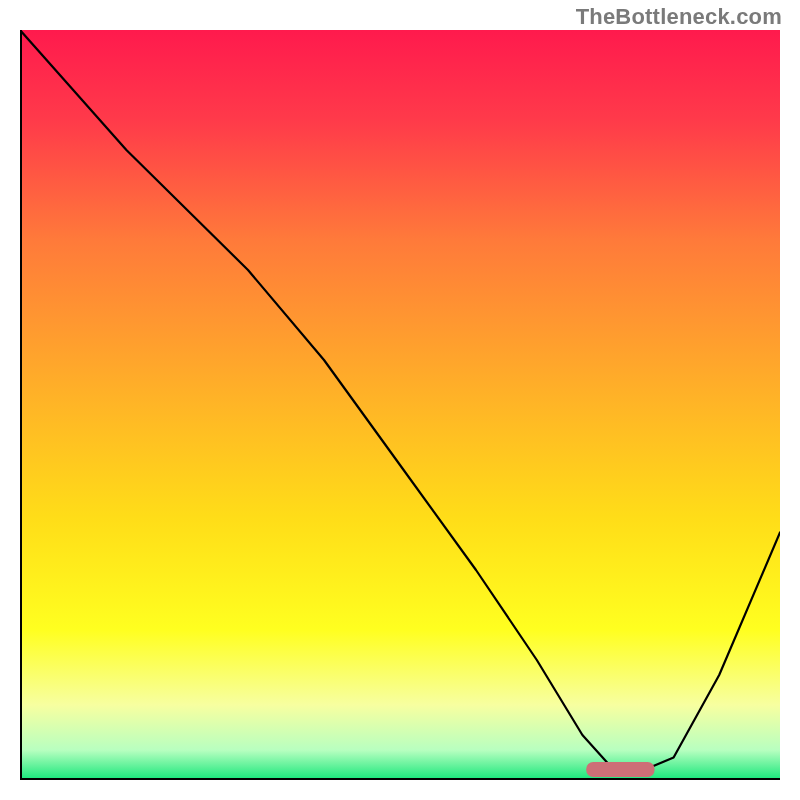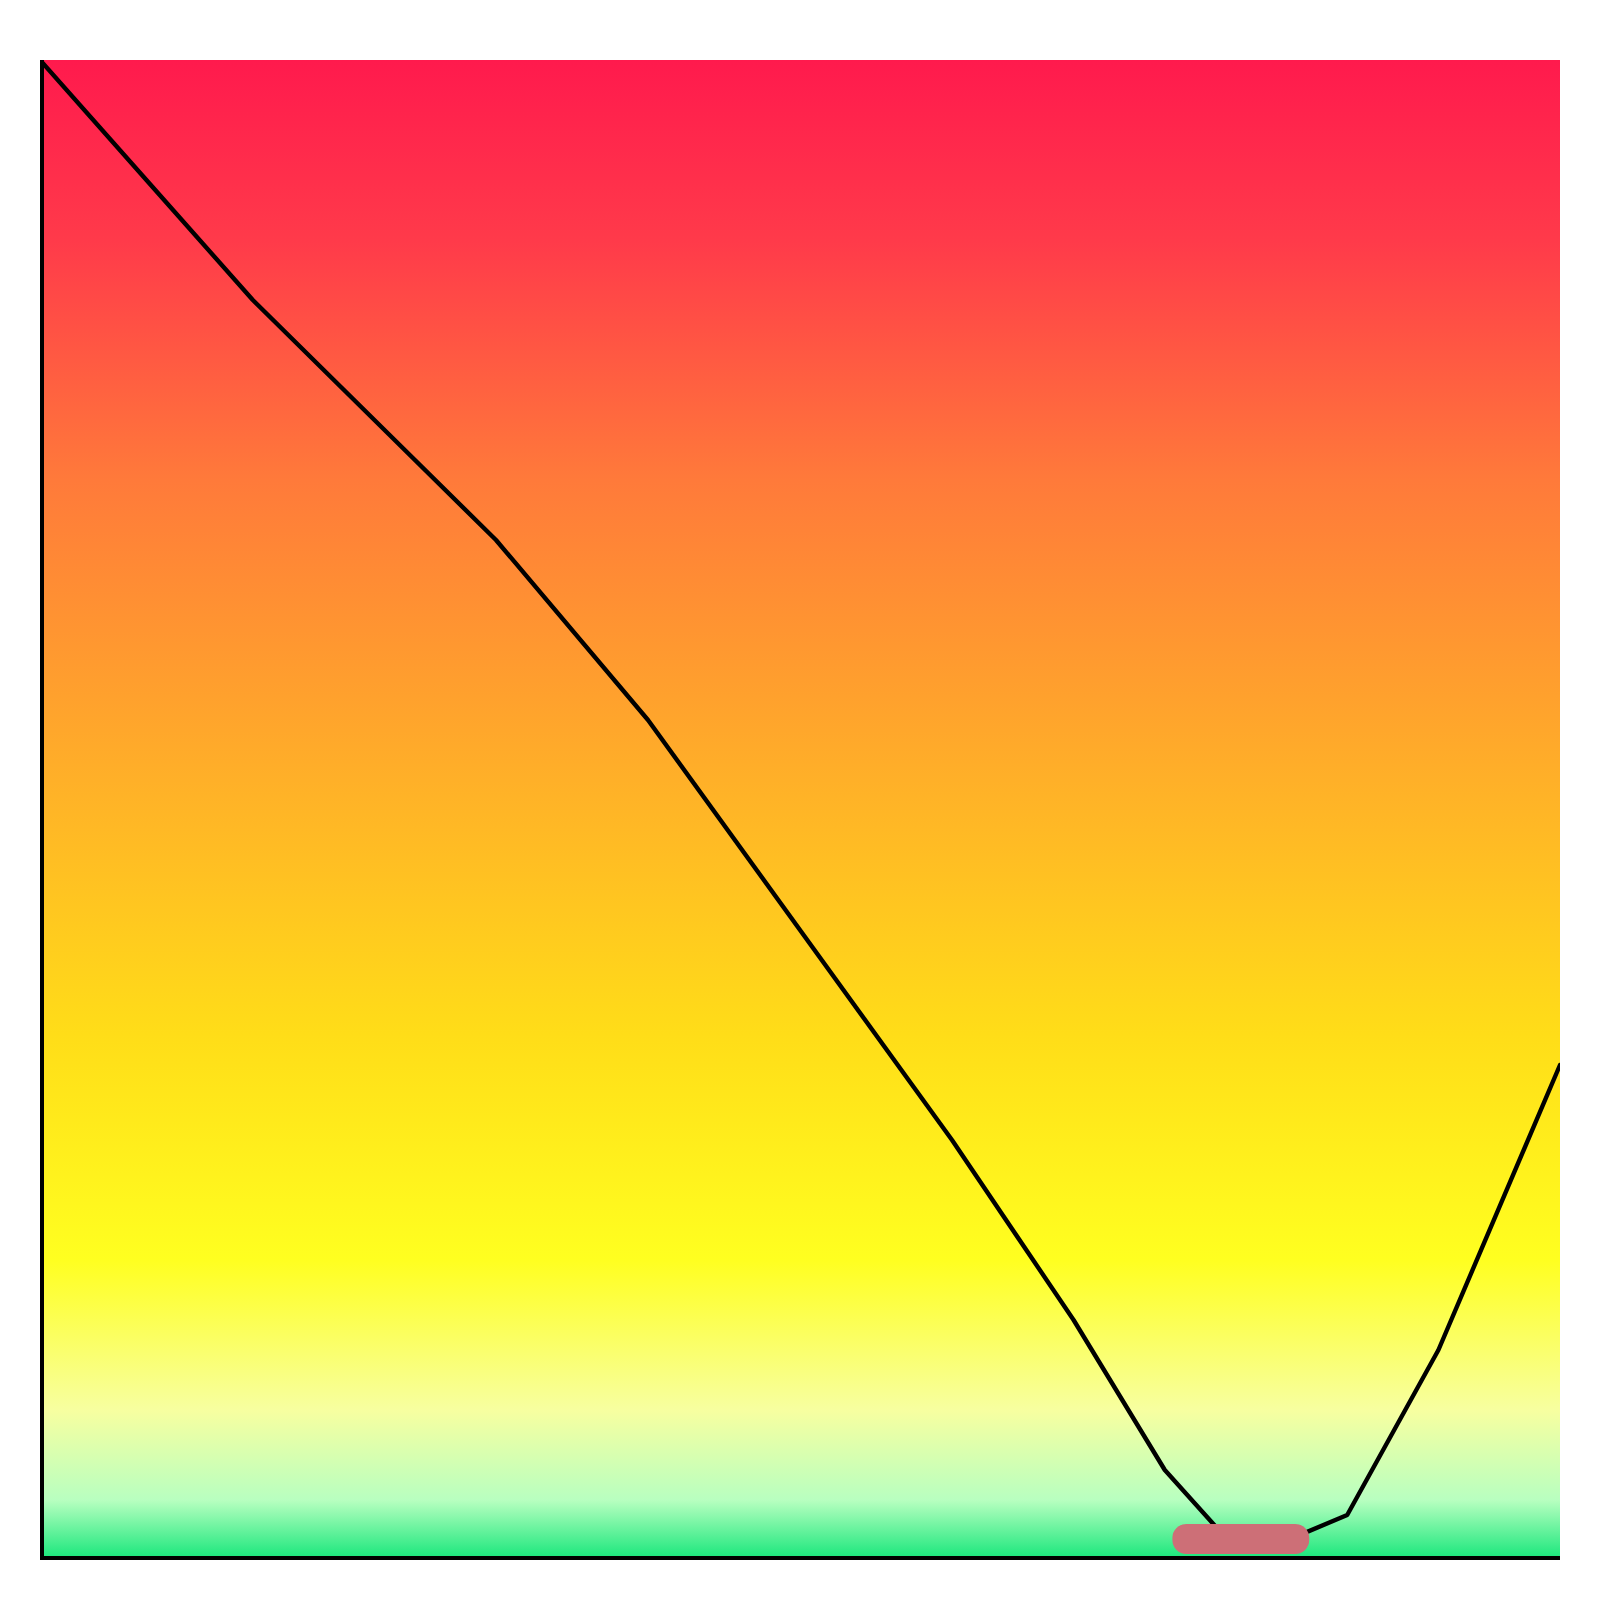--- a/index.html
+++ b/index.html
@@ -54,20 +54,21 @@
   .axis {
     stroke: #000000;
     stroke-width: 4;
   }
 </style>
 </head>
 <body>
 
 <div class="container">
 
+  <div class="watermark">TheBottleneck.com</div>
 
   <div class="plot-area">
     <svg class="plot-svg" viewBox="0 0 760 750" preserveAspectRatio="none">
       <defs>
         <linearGradient id="bg-grad" x1="0" y1="0" x2="0" y2="1">
         <stop offset="0%" stop-color="#ff1a4d"></stop>
             <stop offset="12%" stop-color="#ff3a4a"></stop>
             <stop offset="28.000000000000004%" stop-color="#ff7a3a"></stop>
             <stop offset="48%" stop-color="#ffb028"></stop>
             <stop offset="65%" stop-color="#ffdd18"></stop>

